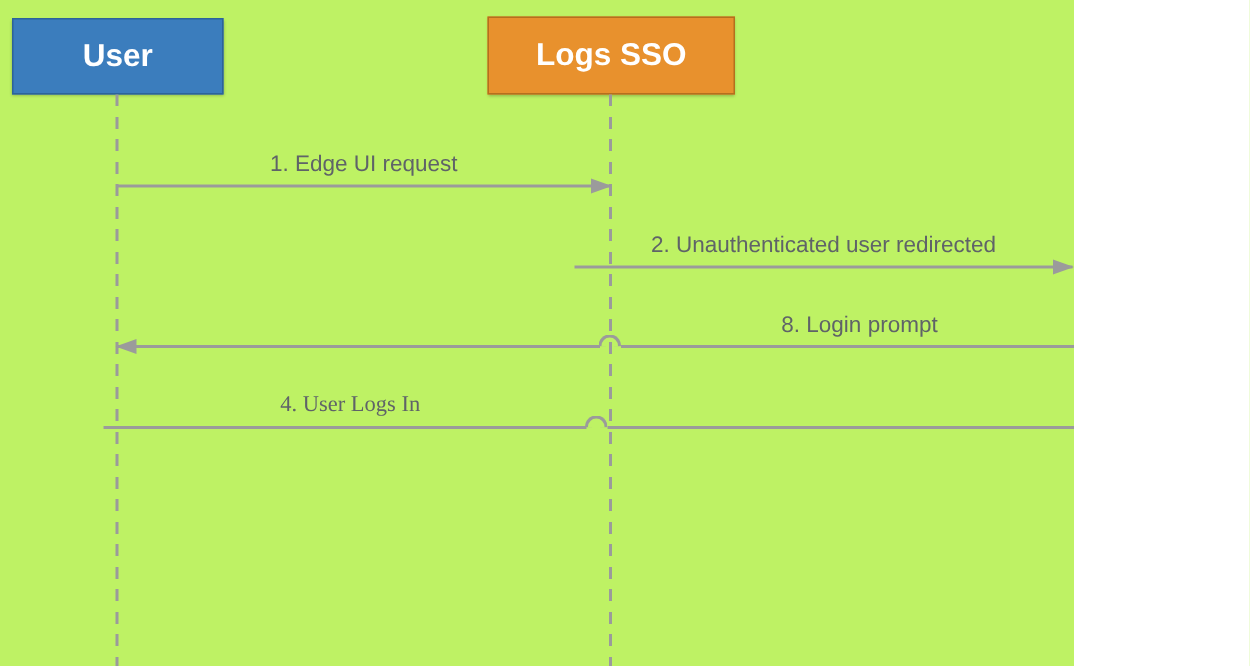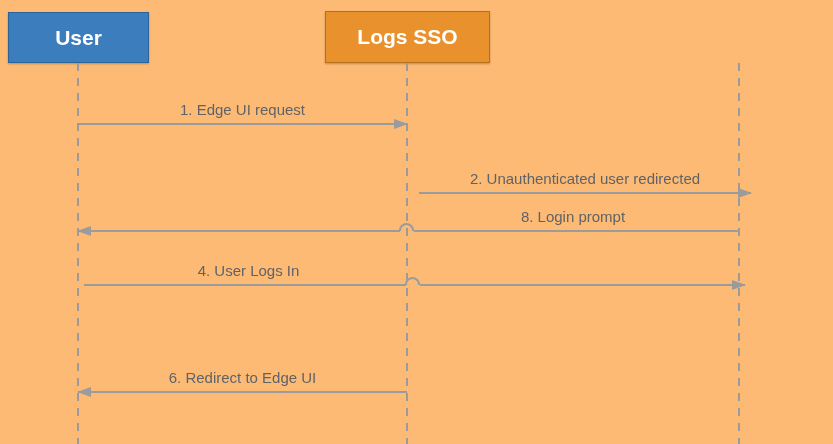--- a/index.html
+++ b/index.html
@@ -1,20 +1,20 @@
 <!DOCTYPE html>
 <html><head>
 <meta charset="utf-8">
 <style>
   html, body { margin: 0; padding: 0; background: #ffffff; }
   .stage {
     position: relative;
-    width: 833px;
+    width: 716px;
     height: 444px;
-    background: #fdba74;
+    background: #bef264;
     font-family: "Liberation Sans", sans-serif;
     overflow: hidden;
   }
 
   
   .actor {
     position: absolute;
     display: flex;
     align-items: center;
     justify-content: center;
@@ -37,23 +37,23 @@
     width: 2px;
     background: repeating-linear-gradient(to bottom, #9b9b9b 0 8px, transparent 8px 15px);
   }
   .l0 { left: 77px; }
   .l1 { left: 406px; }
   .l2 { left: 738px; }
 
   
   .msg { position: absolute; height: 28px; }
   .m1 { left: 78px; width: 329px; top: 97px;  }
-  .m2 { left: 419px; width: 332px; top: 151px; margin-top: 15px; }
+  .m2 { left: 383px; width: 332px; top: 151px; }
   .m3 { left: 78px; width: 661px; top: 204px; }
-  .m4 { left: 84px; width: 661px; top: 258px; }
+  .m4 { left: 69px; width: 661px; top: 258px; font-family: Liberation Serif, serif; }
   .m5 { left: 407px; width: 332px; top: 312px; }
   .m6 { left: 78px; width: 329px; top: 365px; }
 
   .line {
     position: absolute;
     bottom: 0;
     height: 2px;
     background: #9b9b9b;
   }
   .line.full { left: 0; right: 0; }
@@ -139,19 +139,14 @@
 
   <div class="msg m4">
     <div class="msg-label">4. User Logs In</div>
     <div class="line seg-left"></div>
     <div class="hop"></div>
     <div class="line seg-right"></div>
     <div class="head head-right"></div>
   </div>
 
 
-  <div class="msg m6">
-    <div class="msg-label">6. Redirect to Edge UI</div>
-    <div class="line full"></div>
-    <div class="head head-left"></div>
-  </div>
 
 </div>
 
 </body></html>

